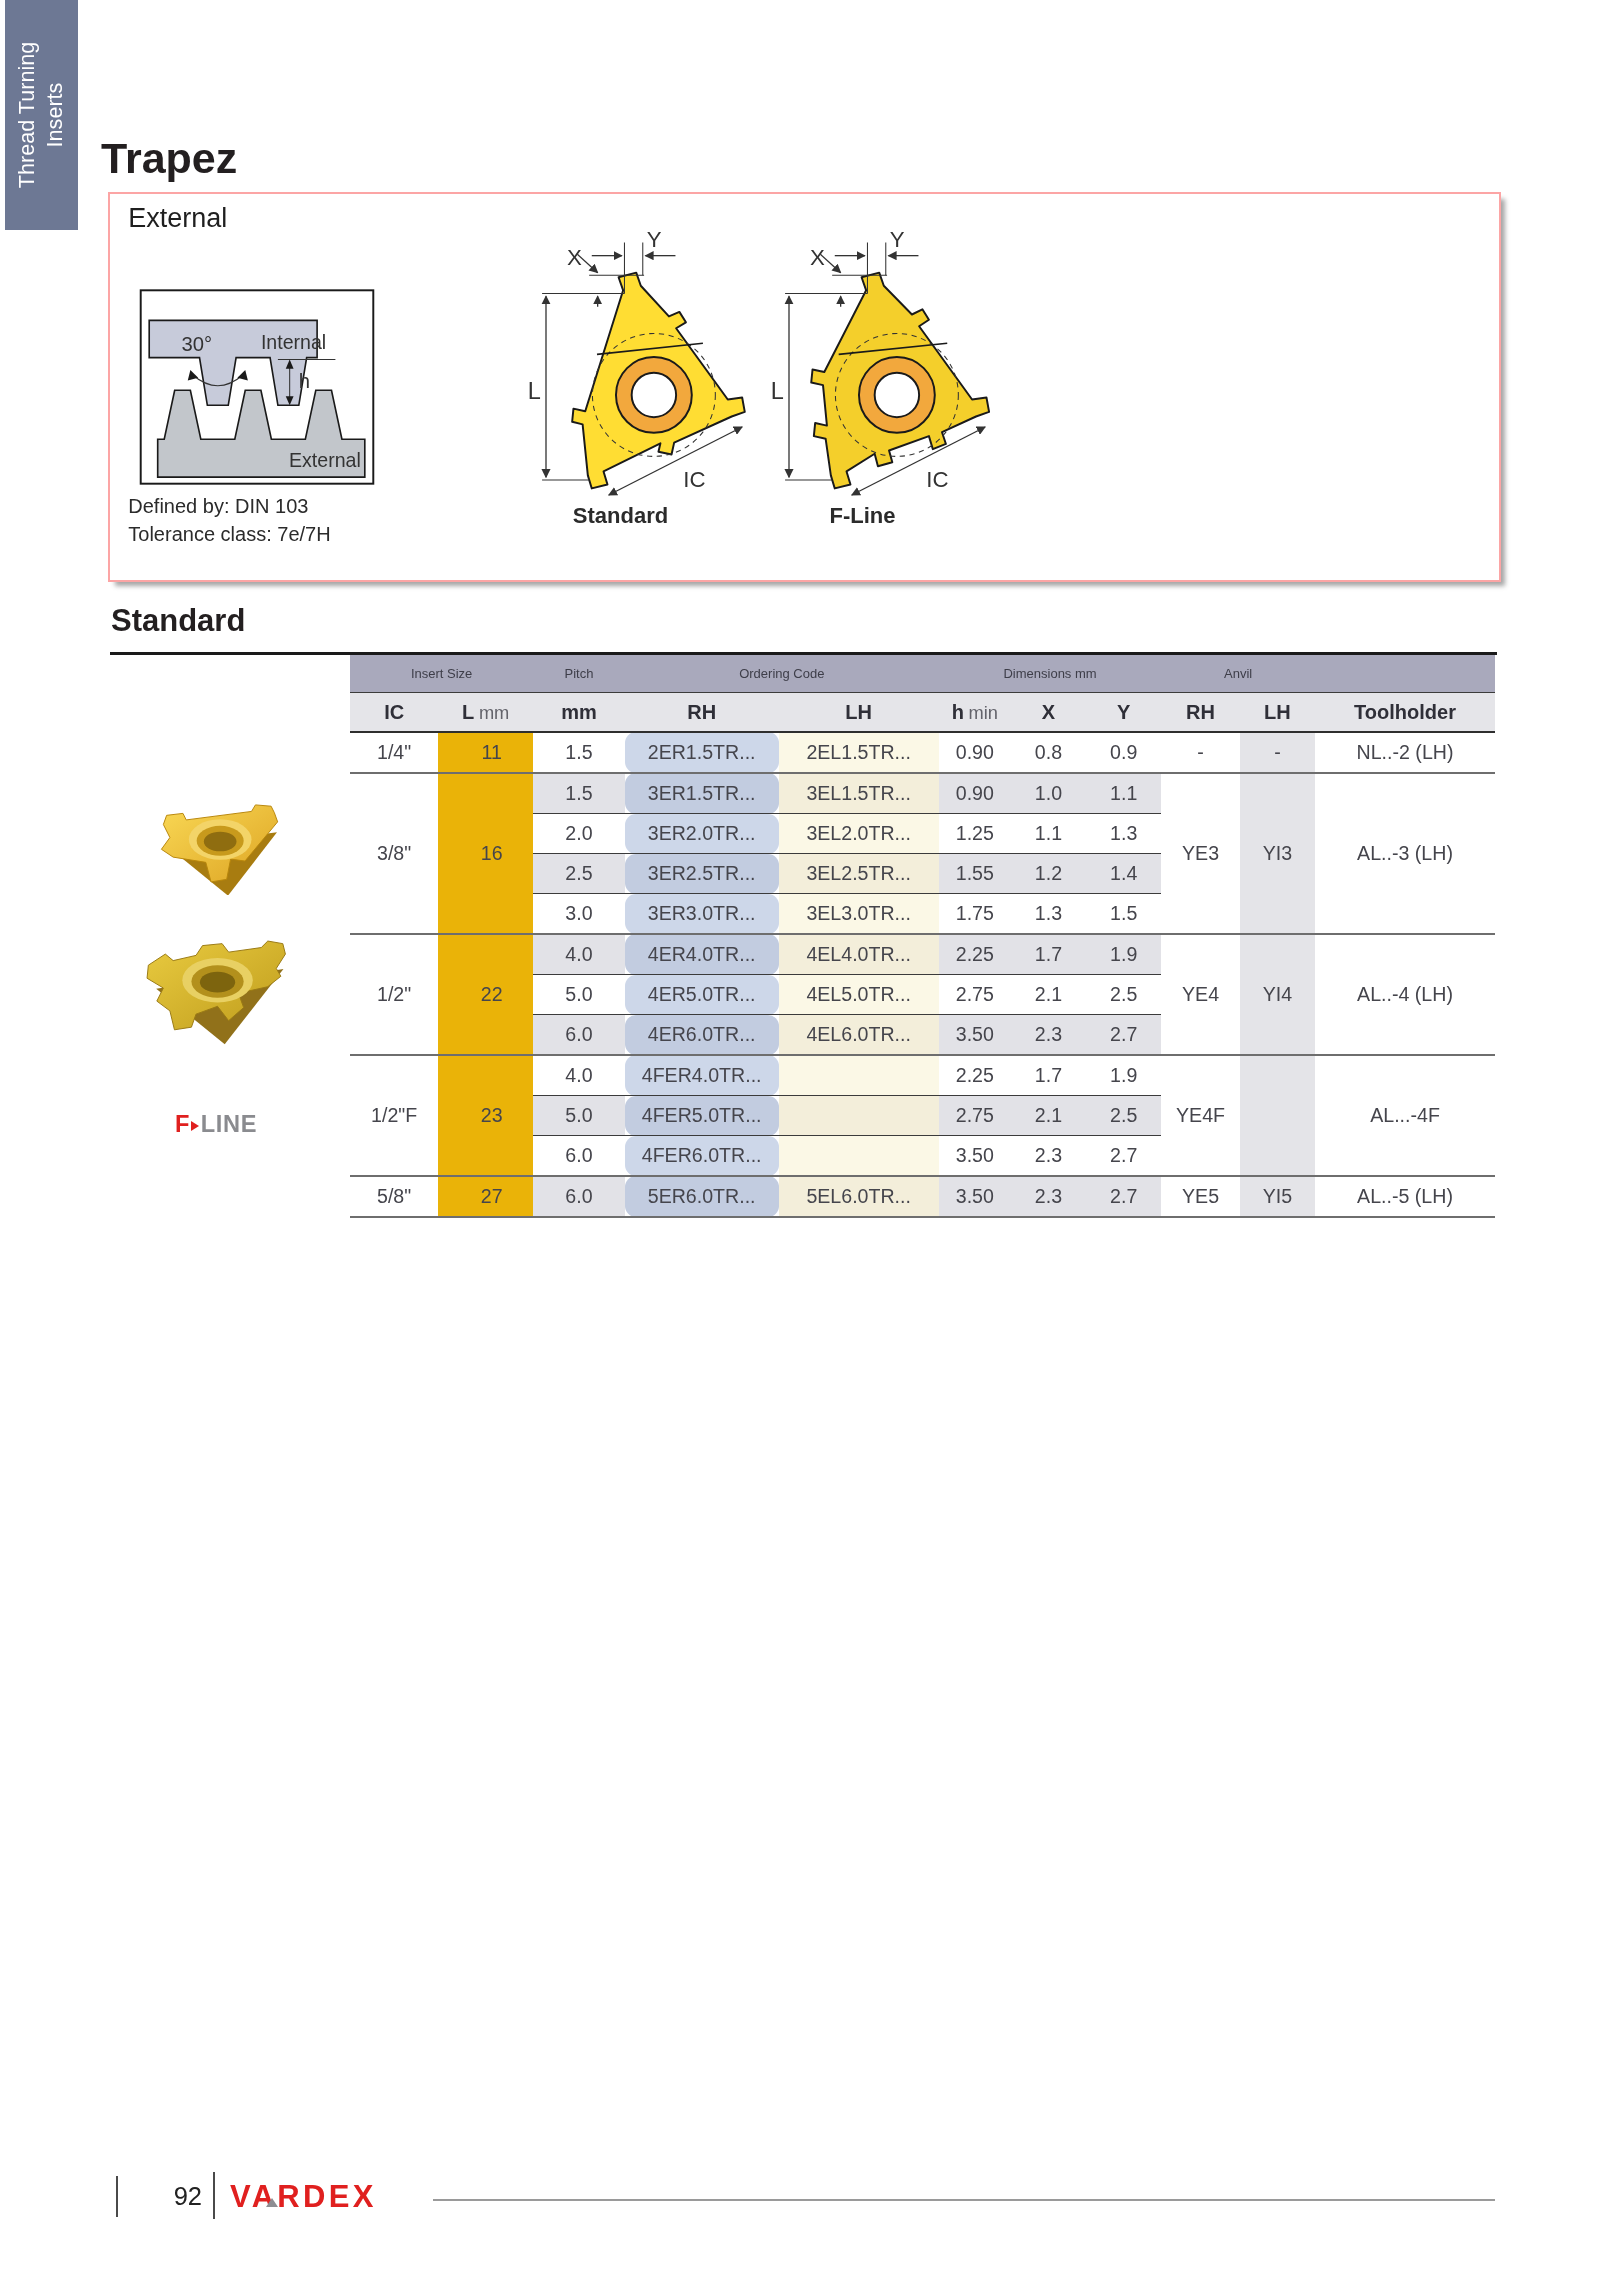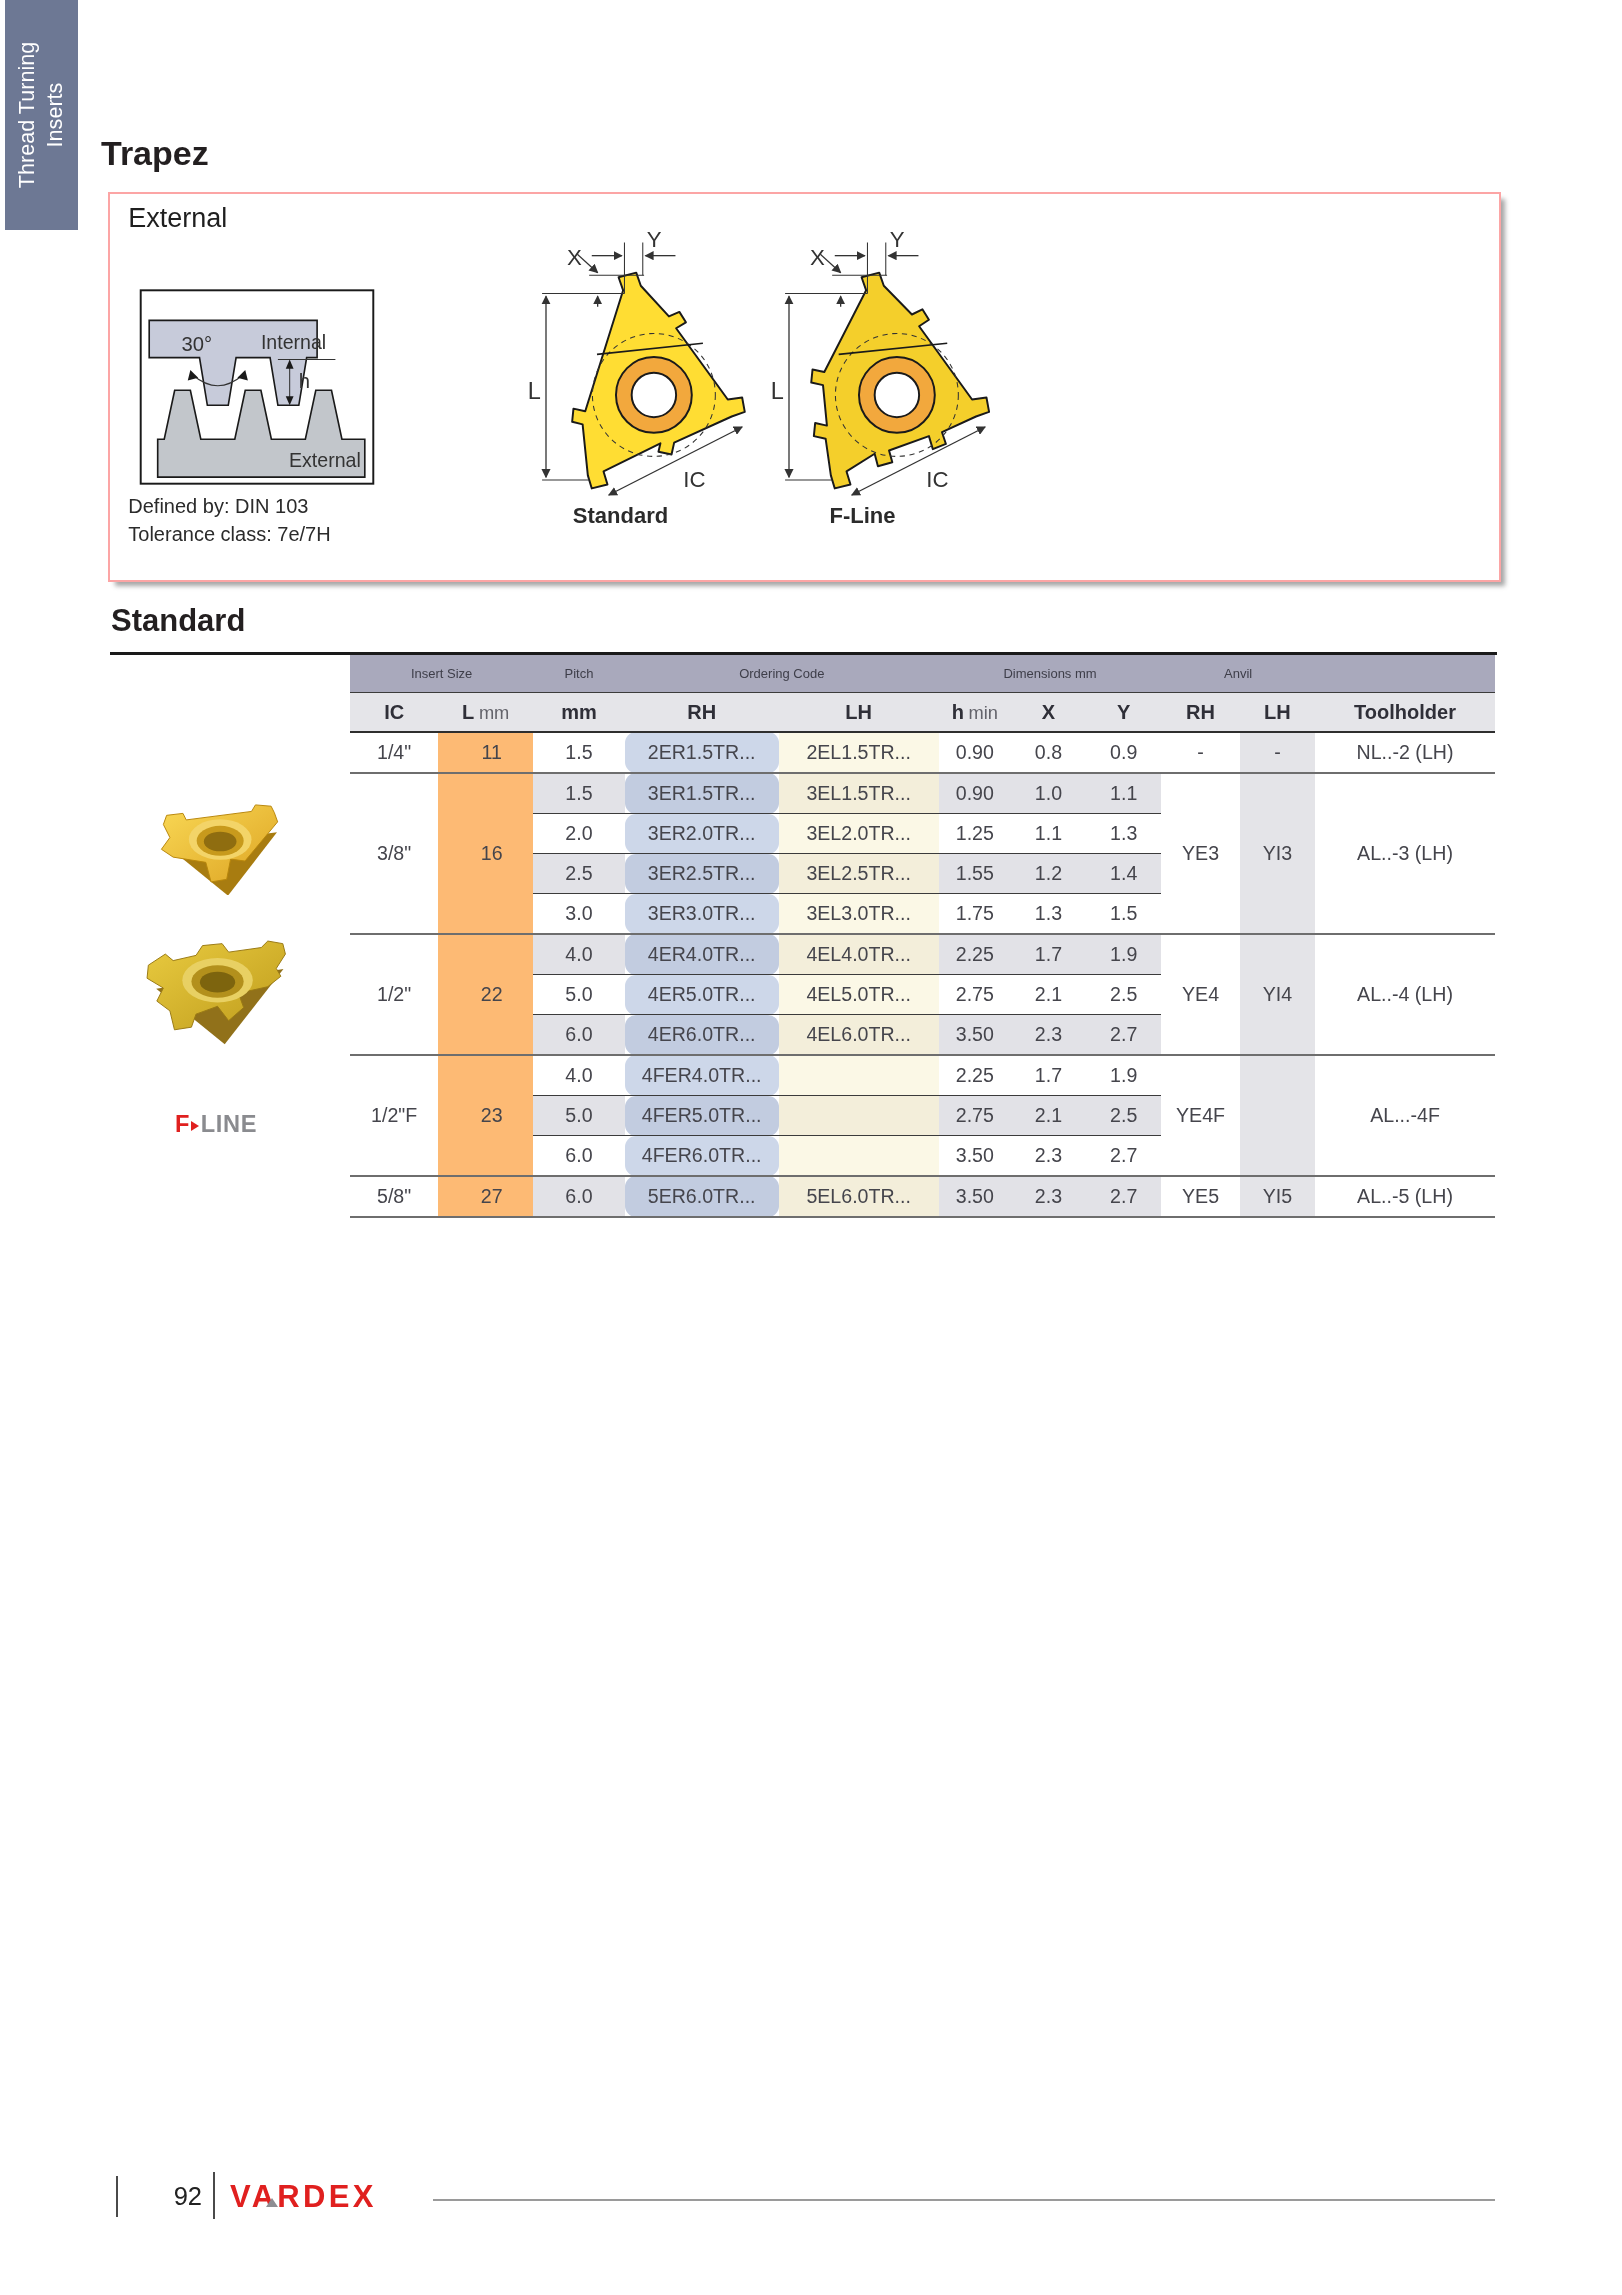--- a/index.html
+++ b/index.html
@@ -6,21 +6,21 @@
   .page{position:relative;width:1623px;height:2295px;background:#ffffff;overflow:hidden;
         font-family:"Liberation Sans","DejaVu Sans",sans-serif;color:#45454c;}
 
   
   .tab{position:absolute;left:4.6px;top:0;width:73px;height:230px;background:#6d7894;}
   .tab-inner{position:absolute;left:50%;top:50%;width:230px;
              transform:translate(-50%,-50%) rotate(-90deg);
              text-align:center;color:#ffffff;font-size:21.6px;line-height:1.3;}
 
   
-  .title{position:absolute;left:101px;top:134px;font-size:34px;font-weight:700;color:#231f20;}
+  .title{position:absolute;left:101px;top:134px;font-size:43px;font-weight:700;color:#231f20;}
   .section-heading{position:absolute;left:111px;top:603px;font-size:31px;font-weight:700;color:#231f20;}
   .heading-rule{position:absolute;left:110px;top:652px;width:1387px;height:3.3px;background:#1a1a1a;}
 
   
   .ext-box{position:absolute;left:108px;top:192px;width:1389px;height:386px;background:#fff;
            border:2px solid #fca5a5;box-shadow:5.2px 5.2px 4.6px -1.3px rgba(0,0,0,.35);}
   .ext-heading{position:absolute;left:18.3px;top:9.2px;font-size:27px;color:#1f1f1f;}
   .ext-note1{position:absolute;left:18.3px;top:301px;font-size:20px;color:#2b2b2b;}
   .ext-note2{position:absolute;left:18.3px;top:329px;font-size:20px;color:#2b2b2b;}
   .caption{position:absolute;top:309px;width:157px;text-align:center;
@@ -44,21 +44,21 @@
   
   .table-wrap{position:absolute;left:350px;top:655px;width:1145px;}
   table{border-collapse:collapse;table-layout:fixed;width:1145px;}
   th,td{padding:0;text-align:center;vertical-align:middle;font-weight:400;}
   tr.gh th{background:#a9a9bc;height:37px;font-size:13px;color:#3e3e49;
            border-bottom:1.3px solid #3b3b3b;}
   tr.sh th{background:#e5e5e9;height:38px;font-size:20px;font-weight:700;color:#2f2f38;
            border-bottom:2px solid #2e2e2e;}
   tr.sh .sfx{font-weight:400;color:#63636b;font-size:18.3px;margin-left:4.6px;}
   td{height:39px;font-size:19.6px;color:#45454c;background:#ffffff;}
-  td.c-l{background:#fdba74;padding-left:12px;} td.c-alh{background:#e4e4e8;}
+  td.c-l{background:#eab308;padding-left:12px;} td.c-alh{background:#e4e4e8;}
   td.c-rh{background:#cdd7e9;border-radius:11px;} td.c-lh{background:#fbf8e6;}
   tr.stripe td.c-pitch,tr.stripe td.c-h,tr.stripe td.c-x,tr.stripe td.c-y{background:#e2e2e7;}
   tr.stripe td.c-rh{background:#c2cce0;}
   tr.stripe td.c-lh{background:#f3eeda;}
   td.sep-inner{border-bottom:1.3px solid #3b3b3b;}
   td.sep-group{border-bottom:2px solid #6e6e6e;}
 
   
   .f-bar1{position:absolute;left:116px;top:2176px;width:2px;height:41px;background:#4a4a4a;}
   .f-bar2{position:absolute;left:213px;top:2172px;width:2px;height:47px;background:#4a4a4a;}

